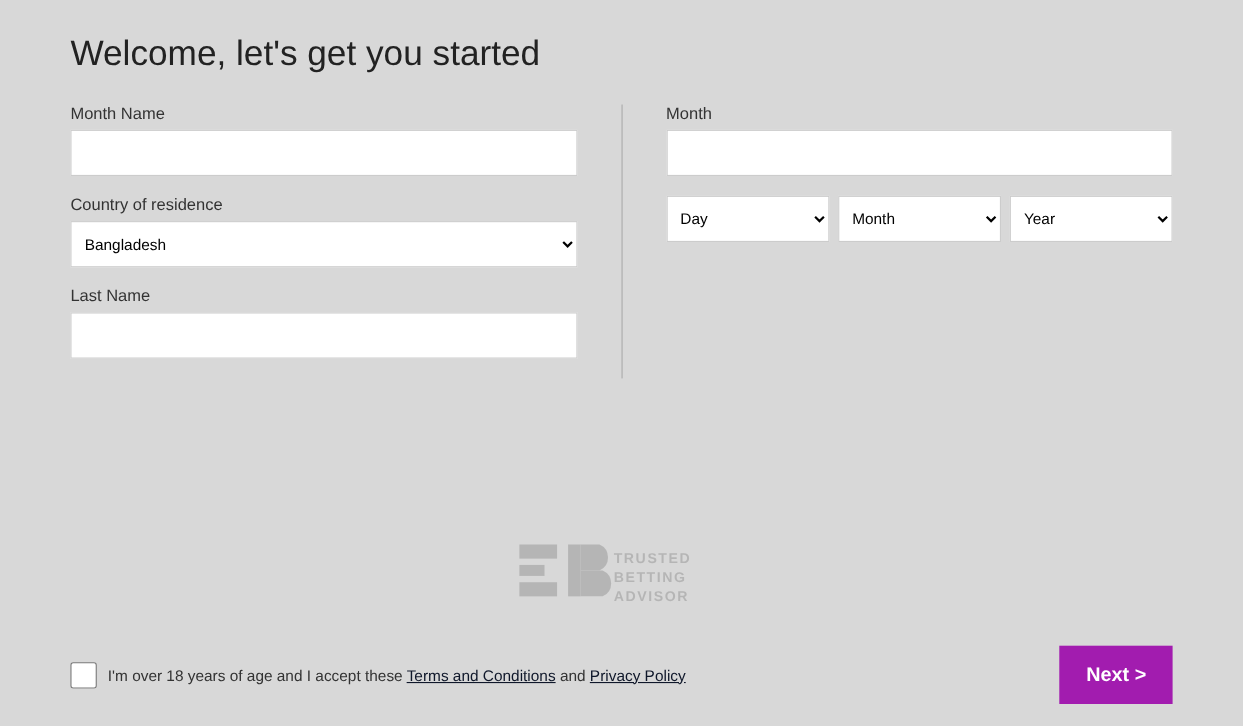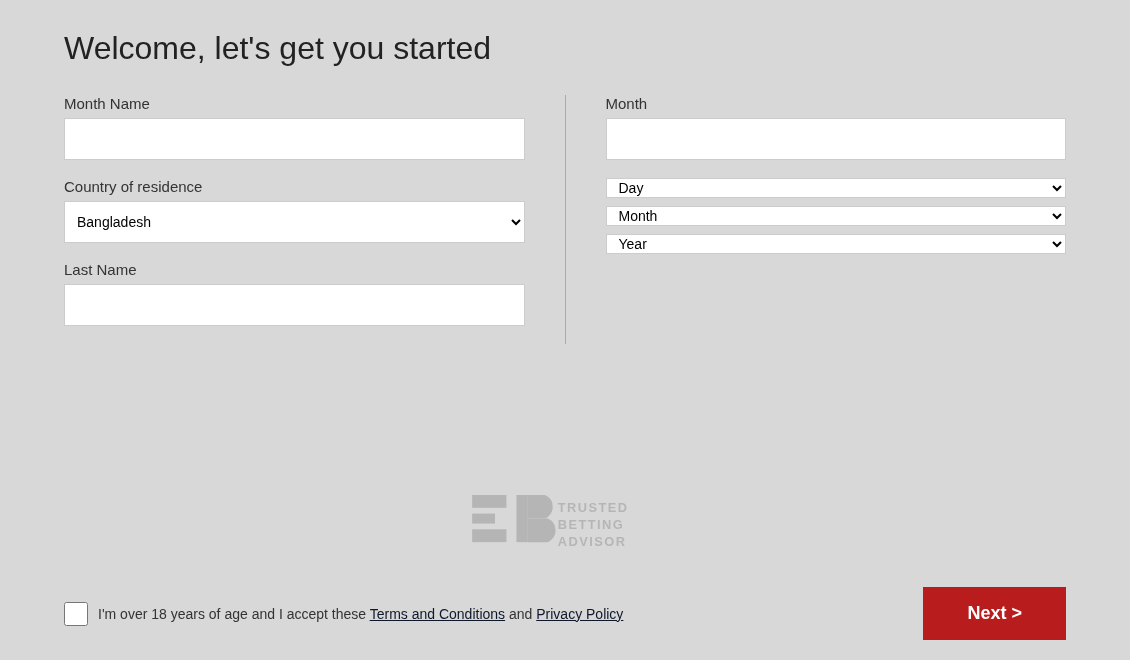--- a/index.html
+++ b/index.html
@@ -81,21 +81,20 @@
       cursor: pointer;
     }
 
     .country-select {
       width: 100%;
     }
 
     .dob-row {
       display: flex;
       gap: 8px;
-      flex-direction: column;
     }
 
     .dob-row .select-input {
       flex: 1;
     }
 
     .logo-area {
       position: absolute;
       bottom: 90px;
       left: 50%;
@@ -145,24 +144,24 @@
       color: #333;
     }
 
     .terms-link {
       color: #0f172a;
       text-decoration: underline;
       cursor: pointer;
     }
 
     .next-button {
-      background-color: #b91c1c;
+      background-color: #a21caf;
       color: #fff;
       border: none;
-      padding: 16px 44px;
+      padding: 16px 24px;
       font-size: 18px;
       font-weight: 700;
       cursor: pointer;
       white-space: nowrap;
     }
   </style>
 </head>
 <body>
 
 <div class="container">

